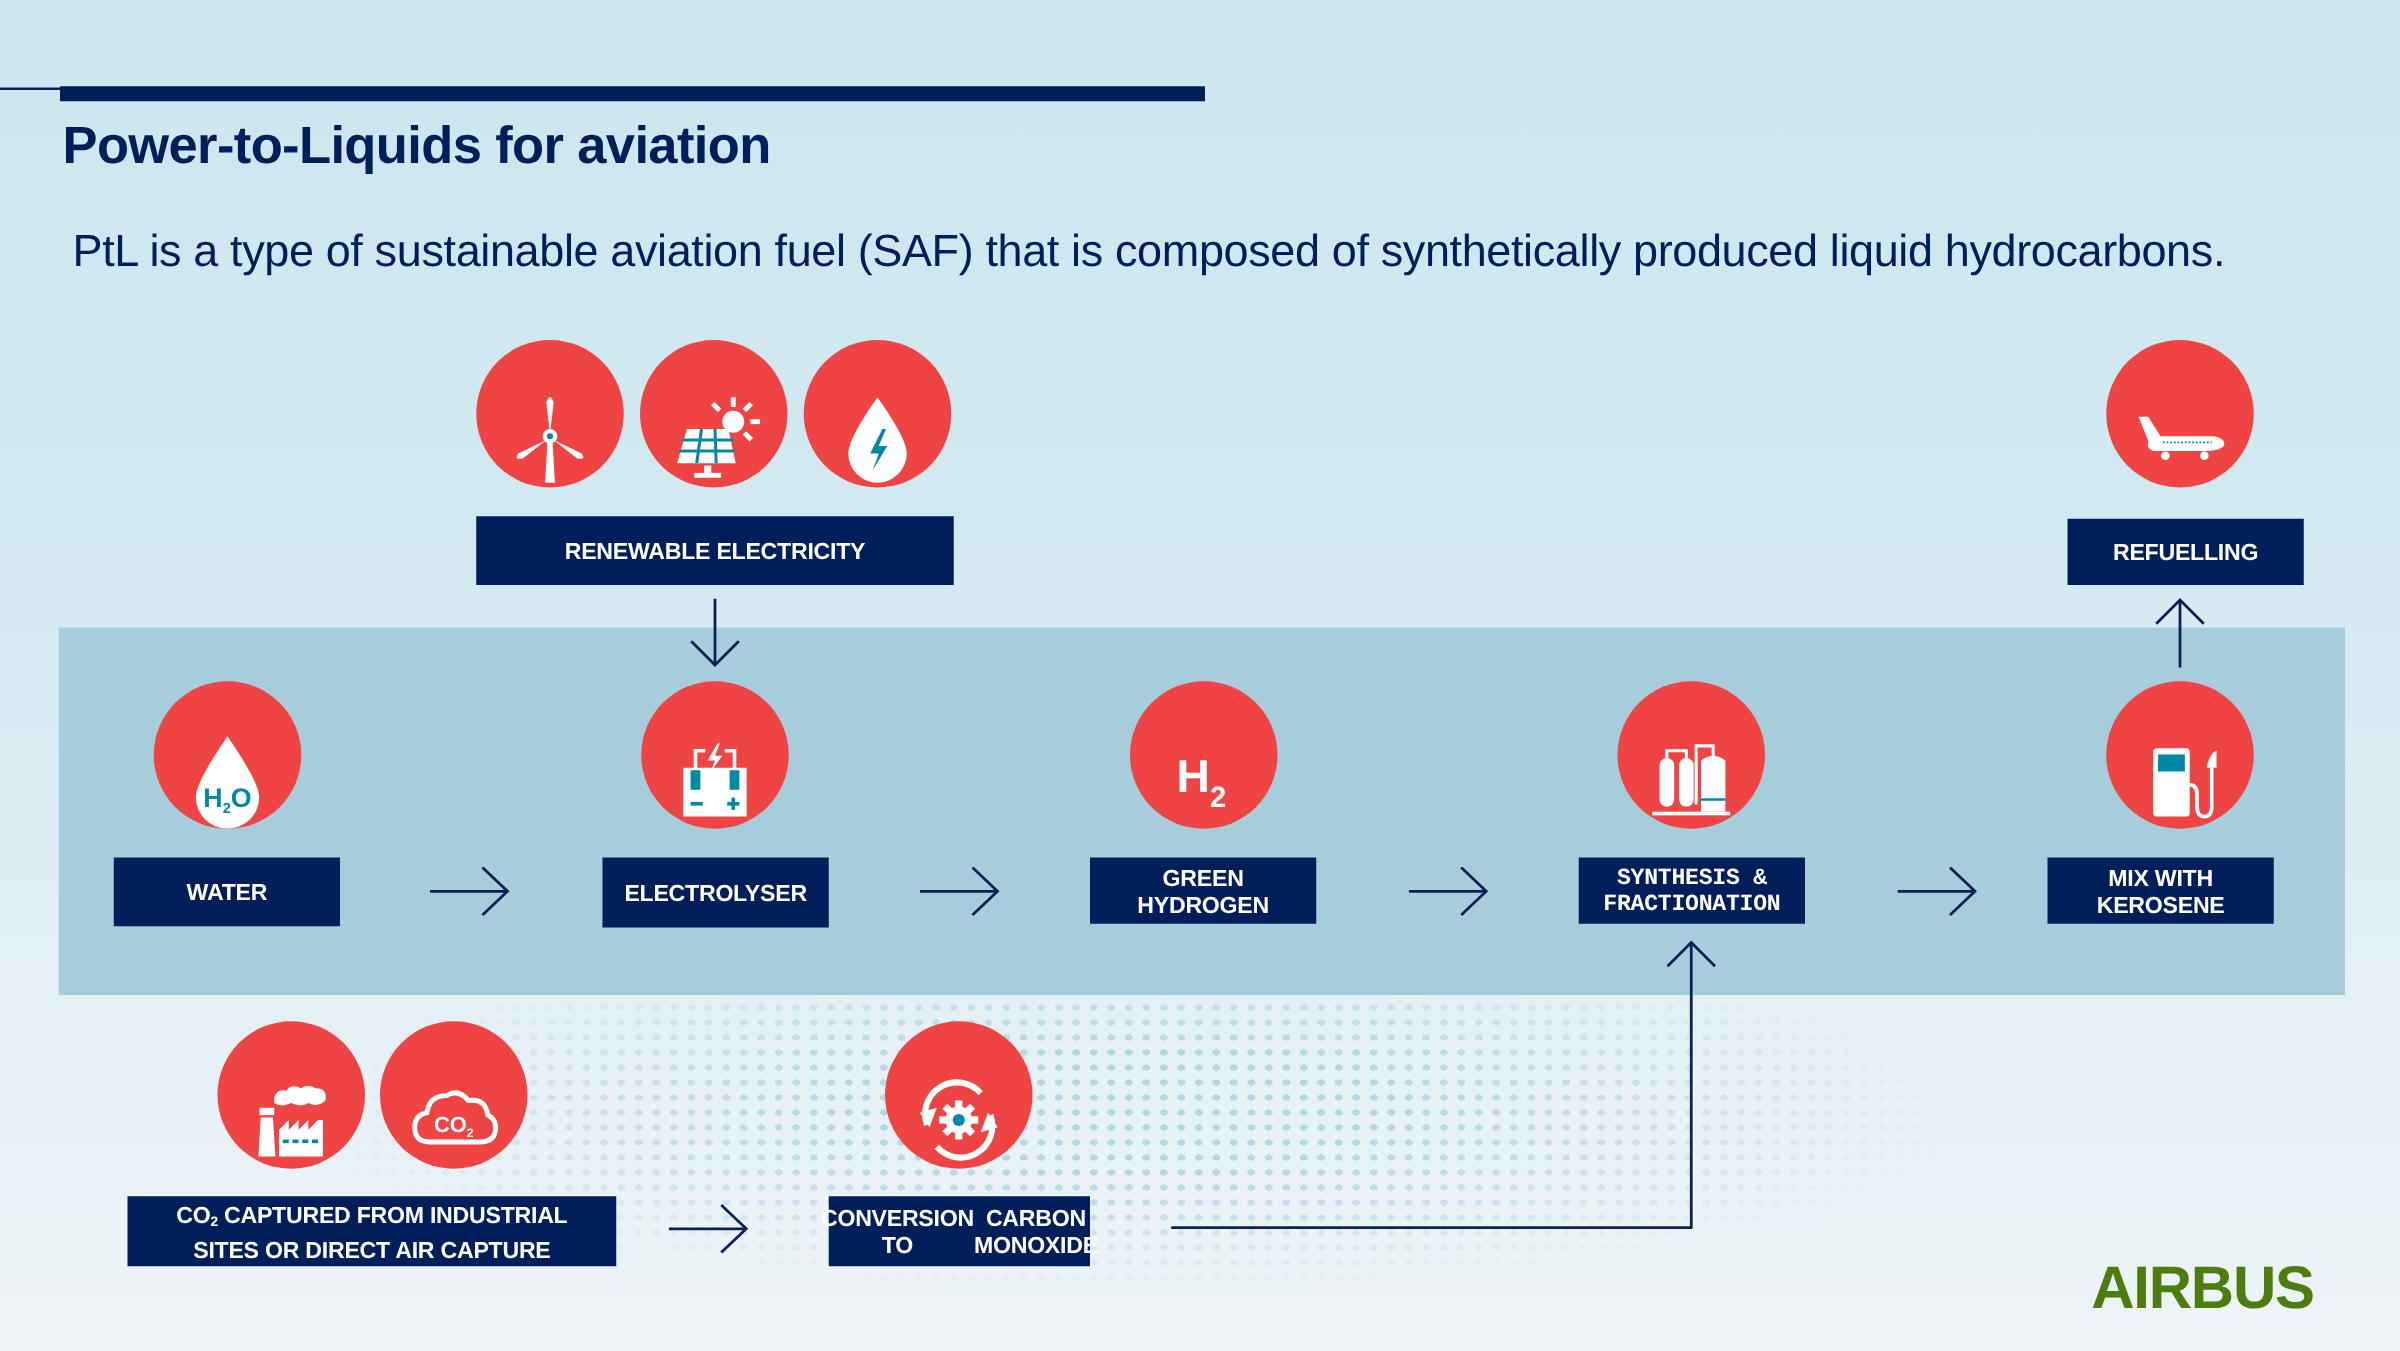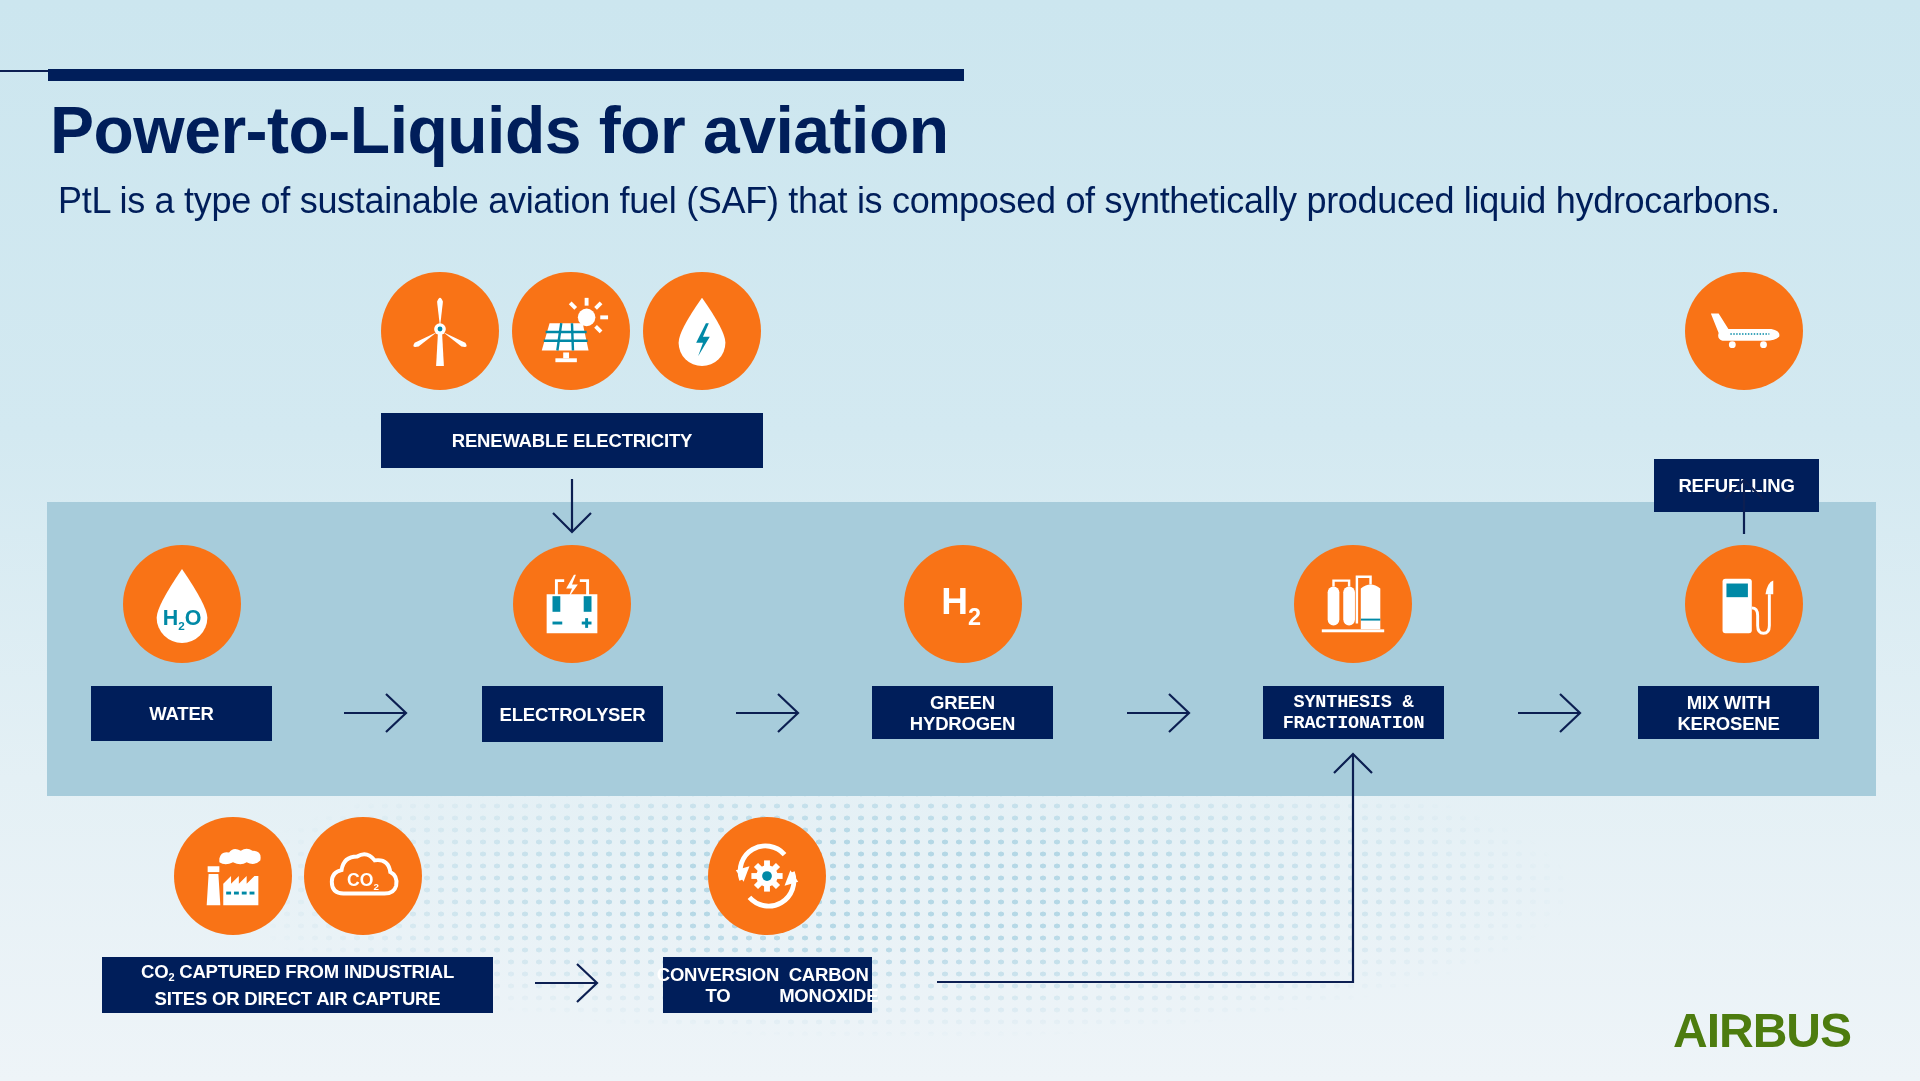--- a/index.html
+++ b/index.html
@@ -6,26 +6,26 @@
   body{width:1920px;height:1081px;position:relative;overflow:hidden;
     background:linear-gradient(180deg,#cce6ef 0%,#d3e9f1 40%,#e4f0f5 72%,#eef4f8 100%);
     font-family:"Liberation Sans",sans-serif;}
   .abs{position:absolute;}
   .dots{position:absolute;left:0;top:740px;width:1920px;height:341px;
     background-image:radial-gradient(ellipse 5px 4px at center,rgba(120,185,210,.45) 60%,transparent 65%);
     background-size:14px 12px;
     -webkit-mask-image:radial-gradient(ellipse 900px 200px at 900px 150px,#000 25%,transparent 75%);
     mask-image:radial-gradient(ellipse 900px 200px at 900px 150px,#000 25%,transparent 75%);}
   .band{left:47px;top:502px;width:1829px;height:294px;background:#a7ccdb;}
-  .circle{width:118px;height:118px;border-radius:50%;background:#f97316;display:flex;align-items:center;justify-content:center;}
+  .circle{width:118px;height:118px;border-radius:50%;background:#ef4444;display:flex;align-items:flex-end;justify-content:center;}
   .circle svg{width:78px;height:78px;}
   .box{background:#001e5a;color:#fff;font-weight:bold;font-size:18.5px;line-height:21px;text-align:center;
     display:flex;align-items:center;justify-content:center;letter-spacing:-0.2px;}
   .line{background:#0c1f52;}
-  .title{left:50px;top:92px;font-size:66px;font-weight:bold;color:#001e5a;letter-spacing:-0.5px;white-space:nowrap;}
+  .title{left:50px;top:92px;font-size:42px;font-weight:bold;color:#001e5a;letter-spacing:-0.5px;white-space:nowrap;}
   .subtitle{left:58px;top:180px;font-size:36px;color:#001e5a;white-space:nowrap;letter-spacing:-0.3px;}
   .logo{left:1673px;top:1003px;font-size:48px;font-weight:900;color:#4d7c0f;letter-spacing:-1px;}
   sub{font-size:11px;vertical-align:-3px;}
 </style>
 </head>
 <body>
 
 <div class="dots"></div>
 
 <div class="abs line" style="left:0;top:70px;width:50px;height:2px;"></div>
@@ -87,21 +87,21 @@
 <div class="abs circle" style="left:1685px;top:272px;">
   <svg viewBox="0 0 80 80">
       <g fill="#fff">
     <path d="M6 22 L14 22 L24 38 L68 38 Q78 40 76 46 Q72 50 62 50 L18 50 Q12 48 14 42 Z"></path>
     <circle cx="28" cy="54" r="3.5"></circle>
         <circle cx="60" cy="54" r="3.5"></circle>
       </g>
     <line x1="26" y1="43" x2="66" y2="43" stroke="#0089a6" stroke-width="1.5" stroke-dasharray="1.5 1.5"></line>
     </svg>
 </div>
-<div class="abs box" style="left:1654px;top:415px;width:165px;height:53px;margin-top:44px;">REFUELLING</div>
+<div class="abs box" style="left:1654px;top:415px;width:189px;height:53px;">REFUELLING</div>
 <svg class="abs" style="left:1724px;top:477px;" width="40" height="58" viewBox="0 0 40 58">
   <g stroke="#0c1f52" stroke-width="2.2" fill="none">
       <line x1="20" y1="3" x2="20" y2="57"></line>
       <polyline points="1,22 20,3 39,22"></polyline>
     </g>
   </svg>
 
 <div class="abs circle" style="left:123px;top:545px;">
   <svg viewBox="0 0 80 80">
       <path d="M40 4 Q66 42 66 54 A26 26 0 0 1 14 54 Q14 42 40 4Z" fill="#fff"></path>

